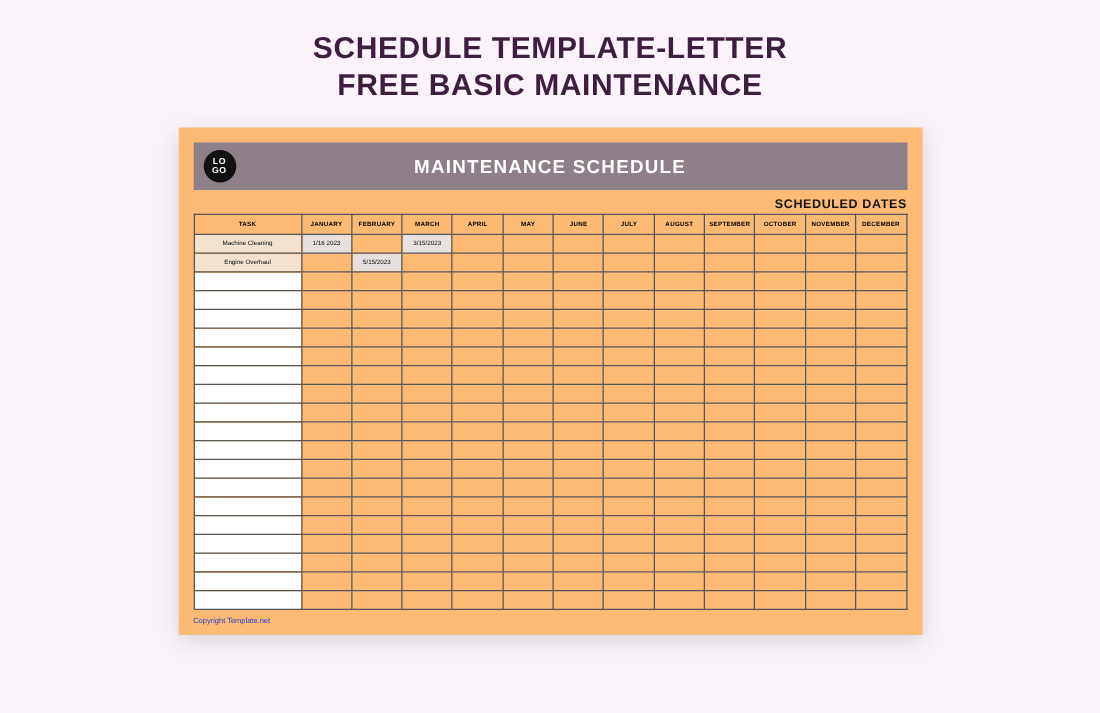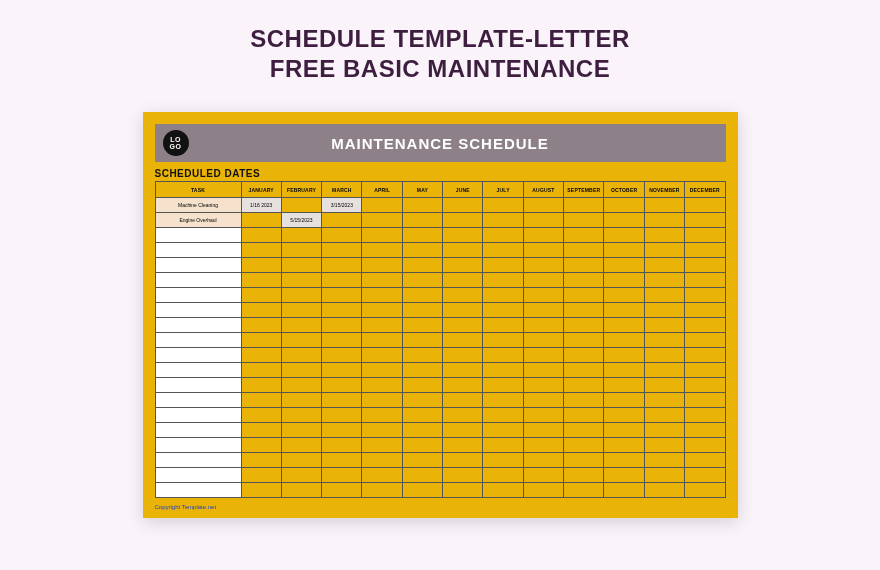--- a/index.html
+++ b/index.html
@@ -17,23 +17,23 @@
     text-align: center;
     font-weight: 700;
     font-size: 24px;
     line-height: 1.25;
     color: #3d1e3f;
     margin-top: 24px;
     letter-spacing: 0.5px;
   }
   .sheet {
     width: 595px;
-    background: #eab308;
+    background: #fdba74;
     box-shadow: 0 4px 16px rgba(0,0,0,0.15);
-    margin-top: 28px;
+    margin-top: 18px;
     padding: 12px 12px 8px 12px;
     display: flex;
     flex-direction: column;
   }
   .banner {
     background: #8d8088;
     height: 38px;
     display: flex;
     align-items: center;
     padding: 0 8px;
@@ -62,21 +62,21 @@
   .banner-title {
     flex: 1;
     text-align: center;
     color: #fff;
     font-size: 15px;
     font-weight: 700;
     letter-spacing: 1px;
     padding-right: 26px;
   }
   .section-title {
-    text-align: left;
+    text-align: right;
     font-size: 10px;
     font-weight: 700;
     color: #111;
     margin-bottom: 2px;
     letter-spacing: 0.5px;
   }
   table.grid {
     width: 100%;
     border-collapse: collapse;
     table-layout: fixed;

